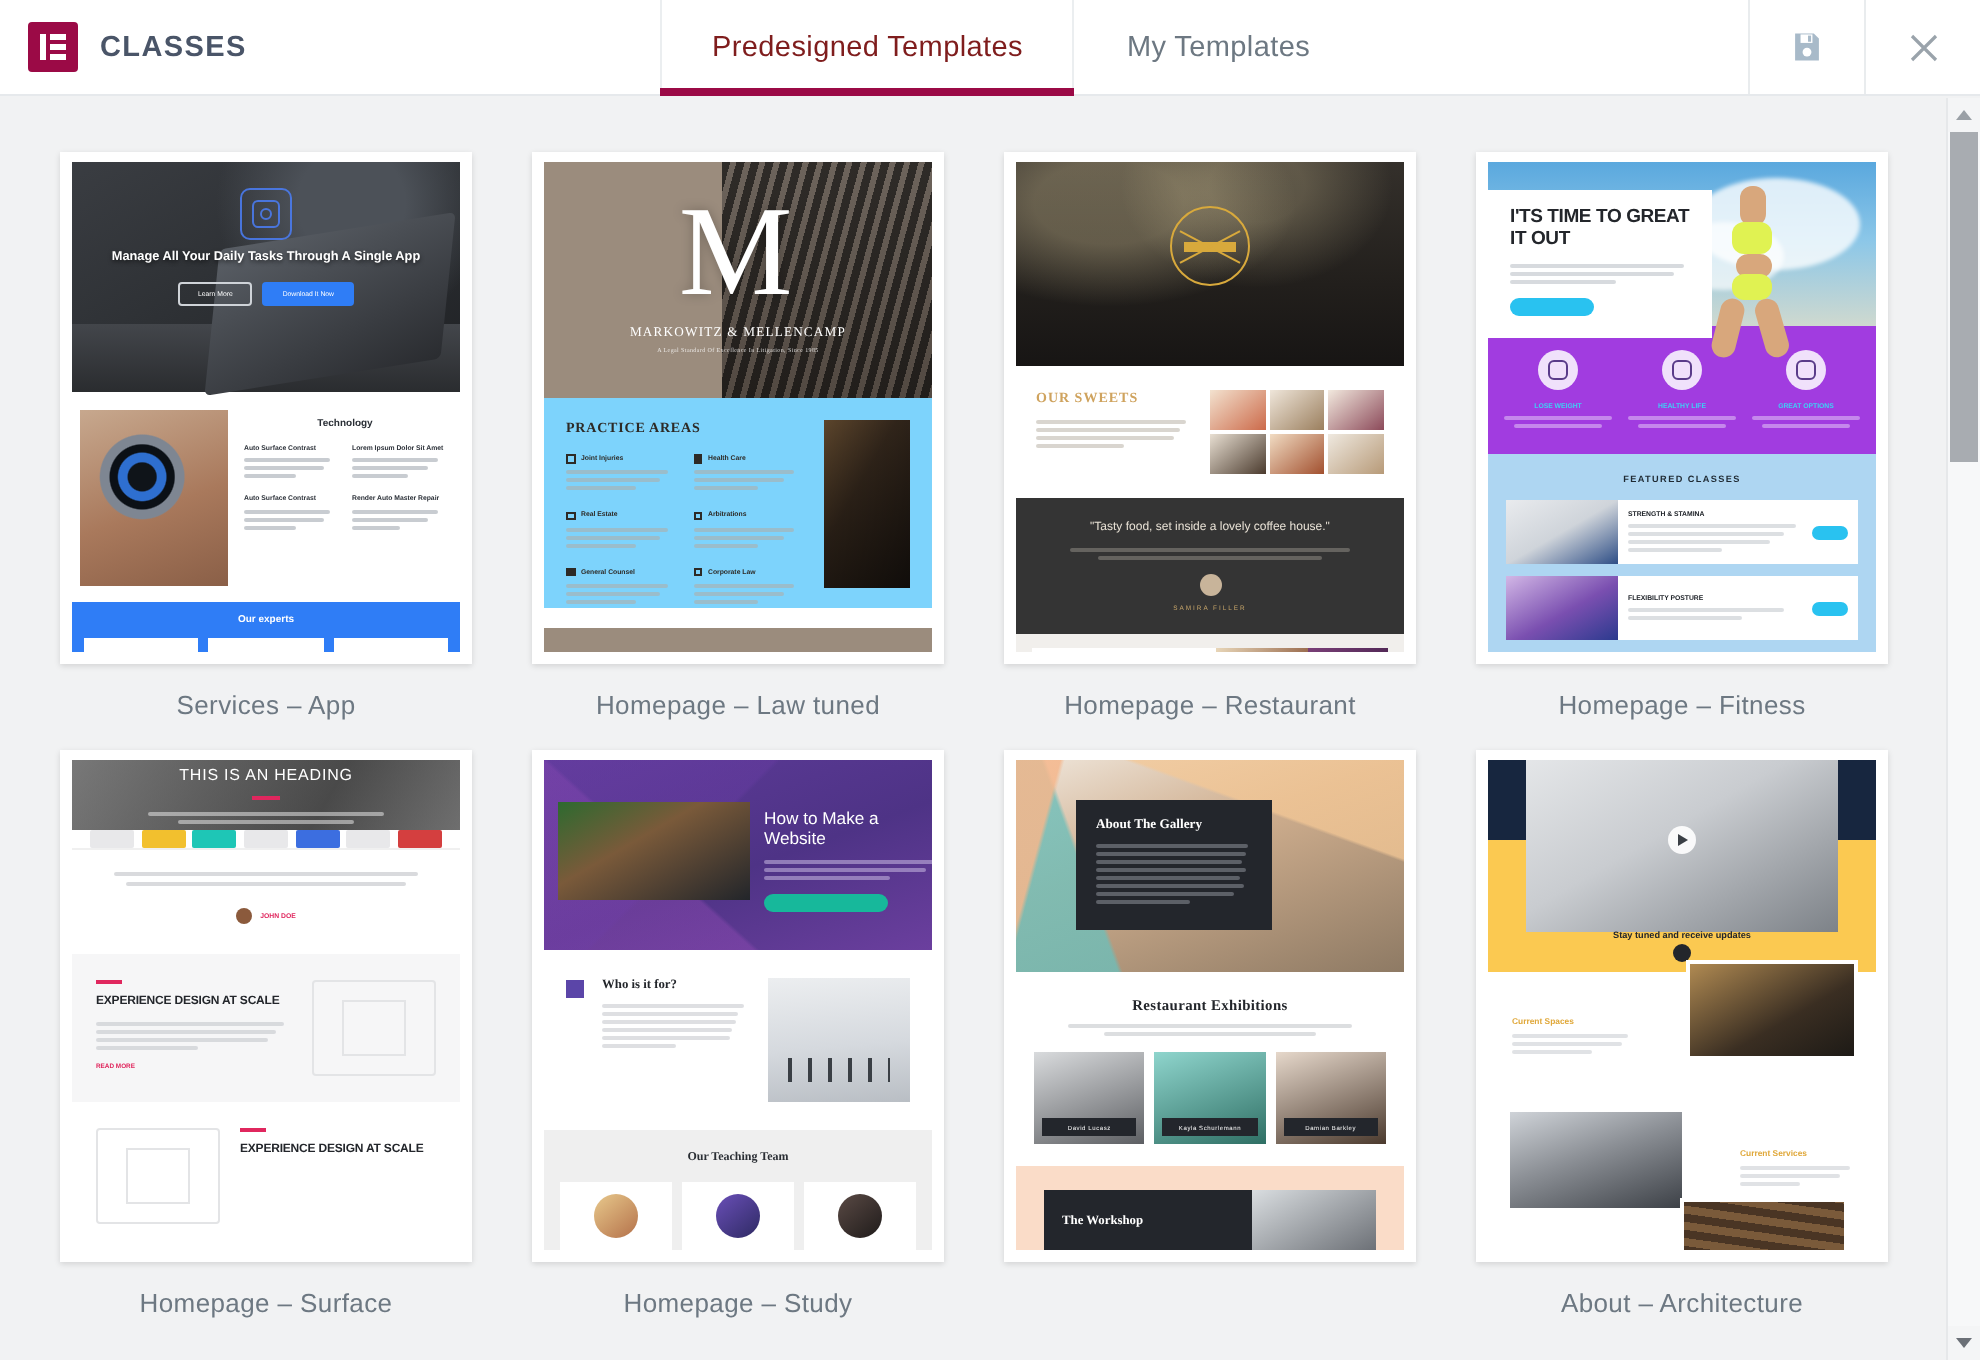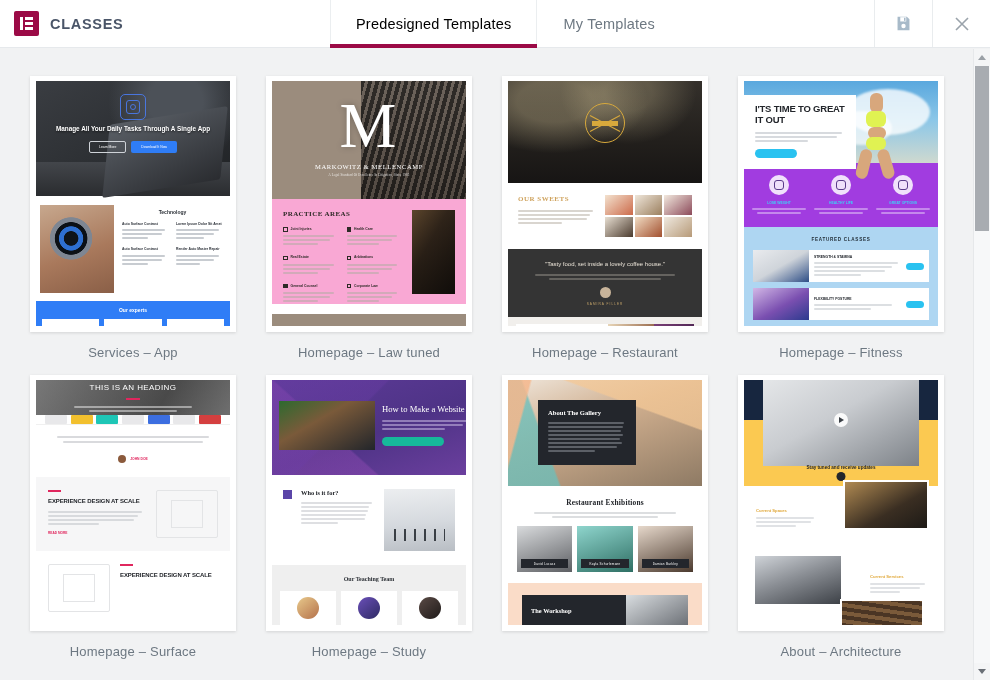--- a/index.html
+++ b/index.html
@@ -49,21 +49,21 @@
   .tabs { display: flex; align-items: stretch; flex: 1; }
   .tab {
     position: relative;
     display: flex; align-items: center; justify-content: center;
     padding: 0 26px;
     font-size: 14.5px;
     color: #6d7882;
     cursor: pointer;
     letter-spacing: 0.2px;
   }
-  .tab.active { color: #000000; text-align: center; }
+  .tab.active { color: #7f1d1d; text-align: center; }
   .tab.active::after {
     content: ""; position: absolute;
     left: 0; right: 0; bottom: -1px;
     height: 4px; background: #9b0a46;
   }
   .tab.active::before {
     content: ""; position: absolute;
     left: 0; top: 0; bottom: 0; width: 1px; background: #ebeef0;
   }
   .tab.active .tab-sep-r {
@@ -185,21 +185,21 @@
     position: absolute; left: 50%; top: 18px; transform: translateX(-52%);
     font-family: "Liberation Serif", serif; font-size: 64px; line-height: .85;
     color: #ffffff; font-weight: normal;
     text-shadow: 0 0 6px rgba(0,0,0,.25);
   }
   .c2-firm {
     position: absolute; left: 0; right: 0; top: 82px; text-align: center; color:#fff;
     font-family: "Liberation Serif", serif; font-size: 6.6px; letter-spacing: .6px;
   }
   .c2-firm small { display:block; font-size: 3px; opacity:.8; margin-top: 3px; letter-spacing:.2px; }
-  .c2-body { background:#f9a8d4; padding: 11px 11px 0 11px; display:flex; gap: 9px; }
+  .c2-body { background:#7dd3fc; padding: 11px 11px 0 11px; display:flex; gap: 9px; }
   .c2-body h4 { font-family:"Liberation Serif", serif; font-size: 7px; color:#2d2a26; letter-spacing:.4px; margin-bottom: 9px; }
   .c2-areas { display:grid; grid-template-columns: 1fr 1fr; gap: 8px 7px; width: 120px; }
   .c2-areas .ai { display:flex; gap: 3px; align-items:center; margin-bottom: 3px; }
   .c2-areas .ai i { width: 4.5px; height: 4.5px; border:1px solid #2d2a26; display:block; }
   .c2-areas .ai b { font-size: 3.4px; color:#2d2a26; }
   .c2-areas .ab { color:#b3aca3; }
   .c2-photo {
     flex: 1; height: 84px;
     background:
       linear-gradient(180deg, rgba(0,0,0,.35), rgba(0,0,0,.55)),
@@ -299,21 +299,21 @@
   .c6-hero {
     height: 100px; position: relative; padding: 0;
     background:
       linear-gradient(135deg, rgba(109,62,168,.35) 0 40%, transparent 41%),
       linear-gradient(42deg, rgba(160,80,190,.35) 0 35%, transparent 36%),
       linear-gradient(160deg,#5e3b99 0%, #4e3386 55%, #6b3f9e 100%);
   }
   .c6-hero .hi { position:absolute; left: 7px; top: 21px; width: 96px; height: 49px;
     background: linear-gradient(150deg,#2d6a2f 0%, #7a5a3a 40%, #22252a 100%); }
   .c6-hero .ht { position:absolute; left: 110px; top: 24px; width: 88px; color:#fff; }
-  .c6-hero .ht h3 { font-family:Liberation Serif, serif; font-size: 8.6px; line-height:1.18; font-weight:normal; margin-bottom: 6px; }
+  .c6-hero .ht h3 { font-family:Liberation Sans, sans-serif; font-size: 8.6px; line-height:1.18; font-weight:normal; margin-bottom: 6px; }
   .c6-hero .ht .hb { color:#c9b9e2; }
   .c6-hero .ht .cbtn { margin-top: 7px; width: 62px; height: 9px; border-radius: 5px; background:#17b89b; }
   .c6-who { background:#fff; padding: 14px 11px; display:flex; gap: 9px; align-items:flex-start; }
   .c6-who .ib { width: 9px; height: 9px; background:#5b45a8; flex:none; margin-top: 1px; }
   .c6-who .wt { width: 74px; }
   .c6-who h5 { font-family:"Liberation Serif", serif; font-size: 6.4px; color:#23262b; margin-bottom: 6px; }
   .c6-who .wb { color:#c2c5ca; }
   .c6-who .wi { flex:1; height: 62px; background: linear-gradient(175deg,#eceef0 0%, #d5d9de 55%, #b9bec4 100%); position:relative; }
   .c6-who .wi::after { content:""; position:absolute; left: 14%; right: 14%; bottom: 10px; height: 12px;
     background: repeating-linear-gradient(90deg, #3a3f45 0 2px, transparent 2px 10px); }

